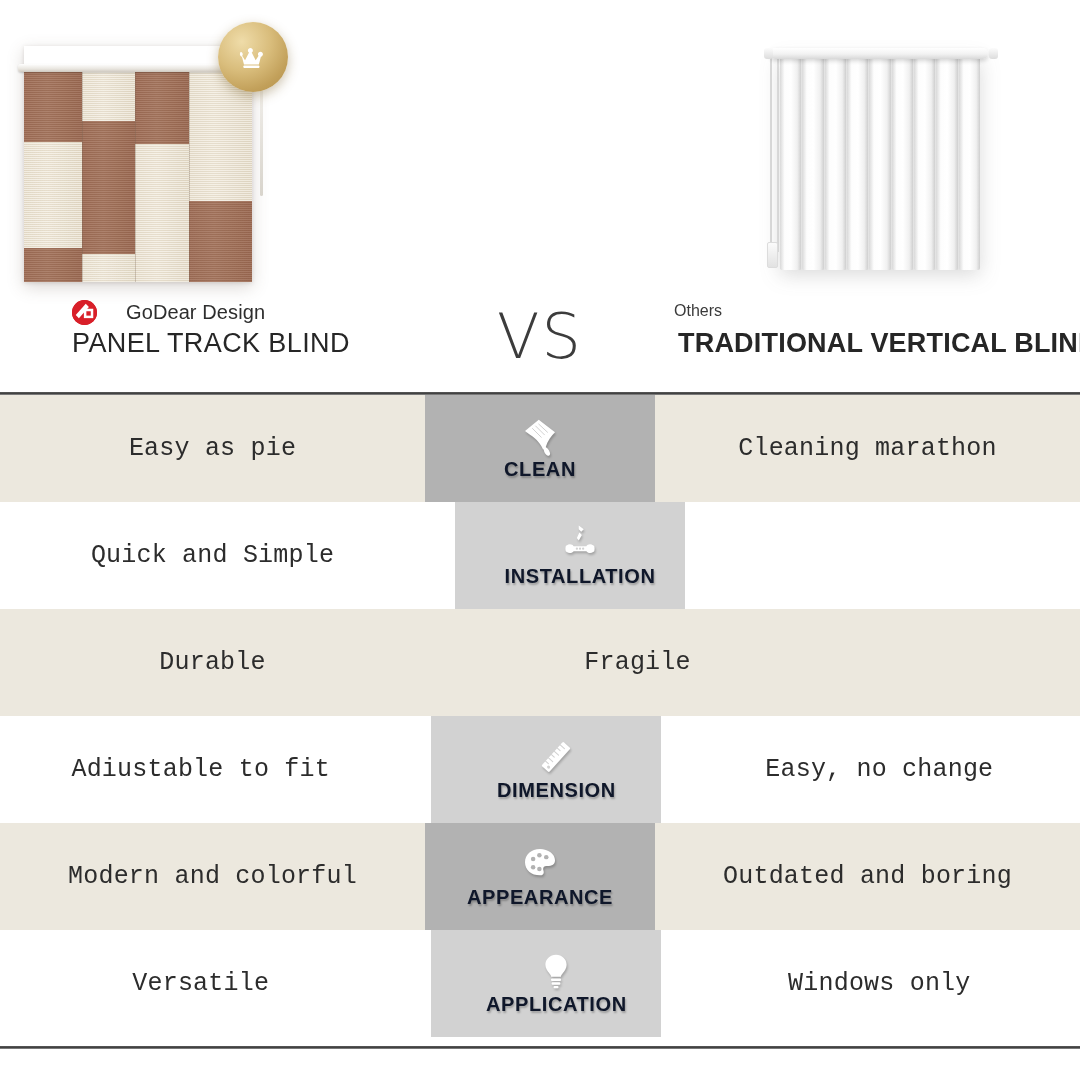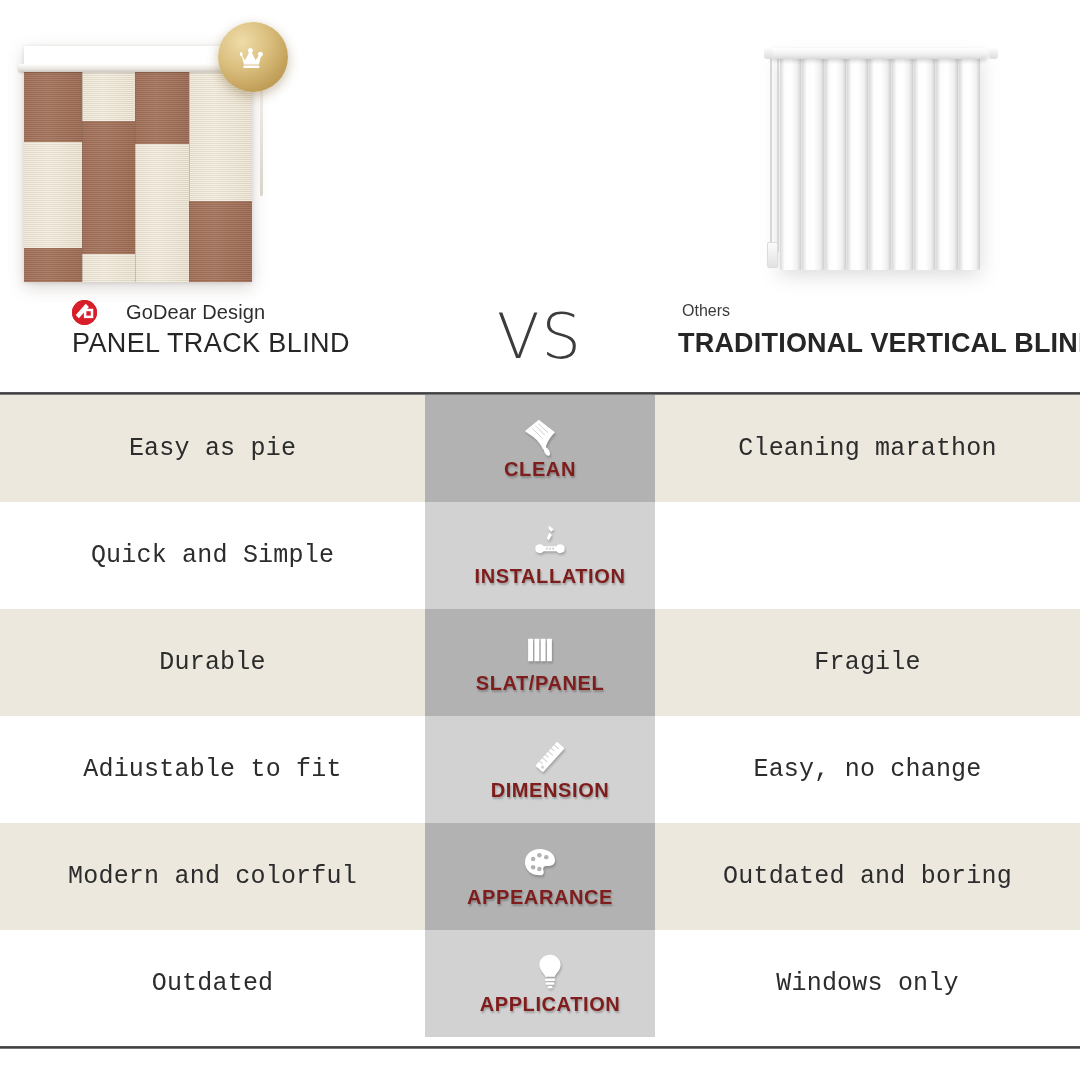--- a/index.html
+++ b/index.html
@@ -106,60 +106,60 @@
 
   
   .brandline{ position:absolute; left:72px; top:300px; display:flex; align-items:center; gap:9px; }
   .godear-logo{ width:25px; height:25px; border-radius:50%; background:#d81f29; position:relative; flex:none; }
   .godear-logo svg{ position:absolute; left:0; top:0; width:25px; height:25px; }
   .brand-txt{ font-size:20px; color:#2e2e2e; letter-spacing:.1px;margin-left:20px; }
   .prod-title{
     position:absolute; left:72px; top:328px;
     font-size:27px; font-weight:normal; color:#262626; letter-spacing:.4px; white-space:nowrap;
   }
-  .others-txt{ position:absolute; left:32px; top:302px; font-size:16px; color:#3a3a3a; }
+  .others-txt{ position:absolute; left:24px; top:302px; font-size:16px; color:#3a3a3a; }
   .prod-title-r{
     position:absolute; left:28px; top:328px;
     font-size:27px; font-weight:bold; color:#262626; letter-spacing:.2px; white-space:nowrap;
   }
   .vs-txt{
     position:absolute; left:0; top:300px; width:220px; text-align:center;
     font-size:62px; font-weight:300; color:#3c3c3c; letter-spacing:2px;
     font-family:"DejaVu Sans", sans-serif;
   }
 
   
   .rule{ position:absolute; left:0; width:1080px; height:3px;
          background:linear-gradient(#5b5b5b,#3f3f3f 55%,#9a9a9a); }
   .rule-top{ top:392px; }
   .rule-bot{ top:1046px; }
 
   .table{ position:absolute; left:0; top:395px; width:1080px; }
   .row{ position:relative; width:1080px; height:107px; display:flex; }
   .row.alt{ background:#ece8de; }
-  .row.plain{ background:#ffffff; }
+  .row.plain{ background:#ffffff;gap:30px; }
 
   .cell-side{
     width:425px; height:107px;
     display:flex; align-items:center; justify-content:center;
     font-size:25px; color:#2c2c2c; letter-spacing:.2px; text-align:center;
     font-family:Liberation Mono, monospace; font-weight:300;
   }
   .cell-mid{ width:230px; height:107px; position:relative; }
   .mid-fill{
     position:absolute; left:0; top:0; width:230px; height:107px;
     display:flex; flex-direction:column; align-items:center; justify-content:center; gap:2px;
   }
   .mid-dark{ background:#b2b2b2; }
   .mid-light{ background:#d2d2d2;padding-left:20px; }
   .mid-icon{ width:40px; height:40px; display:block; }
   .mid-icon svg{ width:40px; height:40px; display:block;
                  filter:drop-shadow(1px 2px 1px rgba(0,0,0,.22)); }
   .mid-label{
-    font-size:20px; font-weight:bold; color:#7f1d1d; letter-spacing:.6px;
+    font-size:20px; font-weight:bold; color:#0f172a; letter-spacing:.6px;
     text-shadow:1px 2px 2px rgba(0,0,0,.25);
   }
 </style>
 </head>
 <body>
 
 <div class="page">
 
   <div class="hero">
 
@@ -288,33 +288,20 @@
               <circle cx="37" cy="41" r="1.8" fill="#d2d2d2"></circle>
             </svg>
           </span>
           <span class="mid-label">INSTALLATION</span>
         </div>
       </div>
     </div>
 
     <div class="row alt">
       <div class="cell-side">Durable</div>
-      <div class="cell-mid">
-        <div class="mid-fill mid-dark">
-          <span class="mid-icon">
-            <svg viewBox="0 0 64 64" aria-hidden="true">
-              <rect x="13" y="14" width="8" height="36" fill="#fff"></rect>
-              <rect x="23" y="14" width="8" height="36" fill="#fff"></rect>
-              <rect x="33" y="14" width="8" height="36" fill="#fff"></rect>
-              <rect x="43" y="14" width="8" height="36" fill="#fff"></rect>
-            </svg>
-          </span>
-          <span class="mid-label">SLAT/PANEL</span>
-        </div>
-      </div>
       <div class="cell-side">Fragile</div>
     </div>
 
     <div class="row plain">
       <div class="cell-side">Adiustable to fit</div>
       <div class="cell-mid">
         <div class="mid-fill mid-light">
           <span class="mid-icon">
             <svg viewBox="0 0 64 64" aria-hidden="true">
               <g transform="rotate(42 32 32)">
@@ -351,21 +338,21 @@
               <circle cx="31" cy="40" r="3.6" fill="#b2b2b2"></circle>
             </svg>
           </span>
           <span class="mid-label">APPEARANCE</span>
         </div>
       </div>
       <div class="cell-side">Outdated and boring</div>
     </div>
 
     <div class="row plain">
-      <div class="cell-side">Outdated</div>
+      <div class="cell-side">Versatile</div>
       <div class="cell-mid">
         <div class="mid-fill mid-light">
           <span class="mid-icon">
             <svg viewBox="0 0 64 64" aria-hidden="true">
               <path fill="#fff" d="M32 6c-9.4 0-17 7.2-17 16 0 6 3.4 10.2 6.2 13.4 1.8 2 2.8 3.6 3 5.6h15.6c.2-2 1.2-3.6 3-5.6C45.6 32.2 49 28 49 22c0-8.8-7.6-16-17-16z"></path>
               <rect x="24" y="44" width="16" height="4" rx="1.6" fill="#fff"></rect>
               <rect x="25" y="50" width="14" height="4" rx="1.6" fill="#fff"></rect>
               <rect x="28" y="56" width="8" height="3.6" rx="1.6" fill="#fff"></rect>
             </svg>
           </span>

